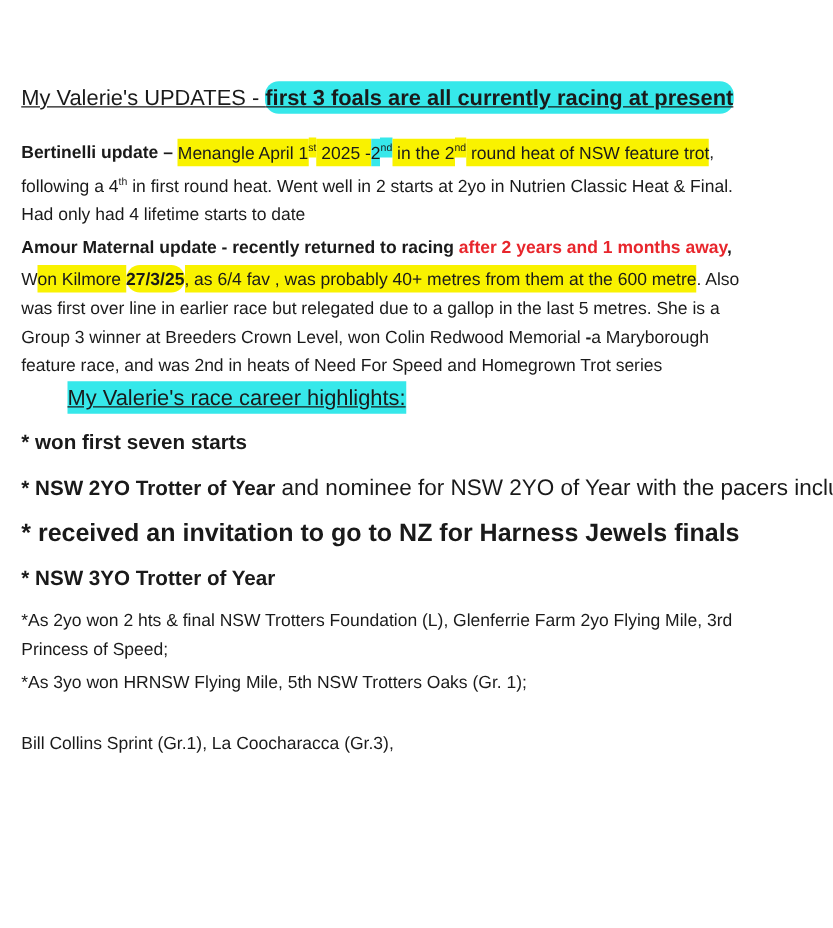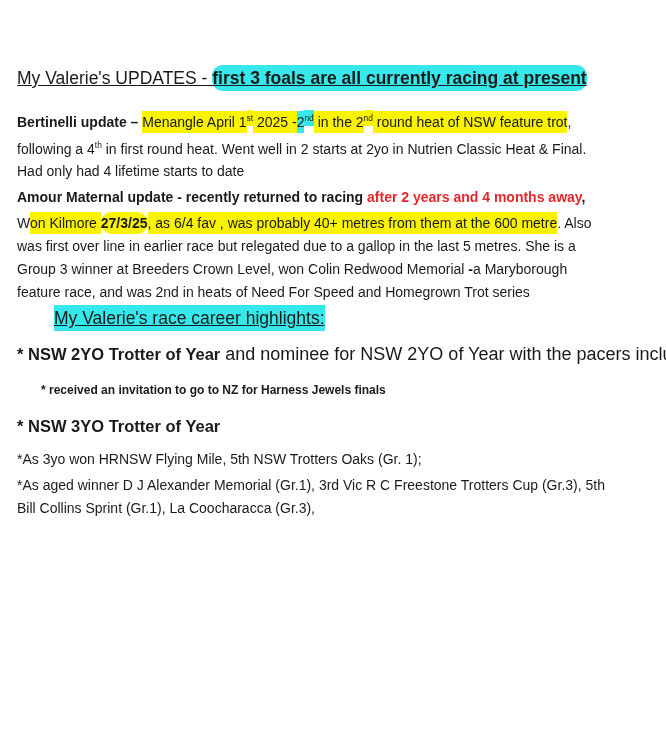--- a/index.html
+++ b/index.html
@@ -28,36 +28,38 @@
   p {
     margin: 0 0 3px 0;
     font-size: 14px;
     line-height: 23px;
     white-space: nowrap;
   }
   p.title   { font-size: 17.5px; line-height: 26px; margin-bottom: 16px; }
   p.tight   { margin-bottom: 0; }
   p.heading { font-size: 17.5px; line-height: 29px; margin-bottom: 7px; margin-left: 37px; }
   p.bullet-big   { font-size: 16.5px; line-height: 29px; margin-bottom: 7px; }
-  p.bullet-small { font-size: 12px;   line-height: 29px; margin-bottom: 7px; margin-left: 24px; }
+  p.bullet-small { font-size: 20px;   line-height: 29px; margin-bottom: 7px; }
   .b   { font-weight: bold; border-radius: 11px; }
   .u   { text-decoration: underline; }
   .hy  { background: var(--hy); padding: 3px 0; }
   .hc  { background: var(--hc); padding: 3px 0; }
   .red { color: var(--red); }
   .sup { font-size: 0.6em; vertical-align: super; }
   .sm  { font-size: 18px; font-weight: normal; }
 </style>
 </head>
 <body>
 
 <main>
     <p class="title"><span class="u">My Valerie's UPDATES - </span><span class="b u hc">first 3 foals are all currently racing at present</span></p>
     <p class="body"><span class="b">Bertinelli update – </span><span class="hy">Menangle April 1</span><span class="hy sup">st</span><span class="hy"> 2025 -</span><span class="hc">2</span><span class="hc sup">nd</span><span class="hy"> in the 2</span><span class="hy sup">nd</span><span class="hy"> round heat of NSW feature trot</span><span>,</span><br><span>following a 4</span><span class="sup">th</span><span> in first round heat. Went well in 2 starts at 2yo in Nutrien Classic Heat &amp; Final.</span><br><span>Had only had 4 lifetime starts to date</span></p>
-    <p class="body"><span class="b">Amour Maternal update - recently returned to racing </span><span class="b red">after 2 years and 4 months away</span><span class="b">,</span></p>
+    <p class="body"><span class="b">Amour Maternal update - recently returned to racing </span><span class="b red">after 2 years and 1 months away</span><span class="b">,</span></p>
     <p class="body tight"><span>W</span><span class="hy">on Kilmore </span><span class="b hy">27/3/25</span><span class="hy">, as 6/4 fav , was probably 40+ metres from them at the 600 metre</span><span>. Also</span><br><span>was first over line in earlier race but relegated due to a gallop in the last 5 metres. She is a</span><br><span>Group 3 winner at Breeders Crown Level, won Colin Redwood Memorial </span><span class="b">-</span><span>a Maryborough</span><br><span>feature race, and was 2nd in heats of Need For Speed and Homegrown Trot series</span></p>
     <p class="heading"><span class="u hc">My Valerie's race career highlights:</span></p>
+    <p class="bullet-big"><span class="b">* won first seven starts</span></p>
     <p class="bullet-big"><span class="b">* NSW 2YO Trotter of Year</span><span class="sm"> and nominee for NSW 2YO of Year with the pacers included</span></p>
     <p class="bullet-small"><span class="b">* received an invitation to go to NZ for Harness Jewels finals</span></p>
     <p class="bullet-big"><span class="b">* NSW 3YO Trotter of Year</span></p>
+    <p class="body"><span>*As 2yo won 2 hts &amp; final NSW Trotters Foundation (L), Glenferrie Farm 2yo Flying Mile, 3rd</span><br><span>Princess of Speed;</span></p>
     <p class="body"><span>*As 3yo won HRNSW Flying Mile, 5th NSW Trotters Oaks (Gr. 1);</span></p>
-    <p class="body"><span>*As aged winner D J Alexander Memorial (Gr.1), 3rd Vic R C Freestone Trotters Cup (Gr.3), 5th</span><br><span>Bill Collins Sprint (Gr.1), La Coocharacca (Gr.3),</span></p>
+    <p class="body"><br><span>Bill Collins Sprint (Gr.1), La Coocharacca (Gr.3),</span></p>
   </main>
 
 </body></html>

